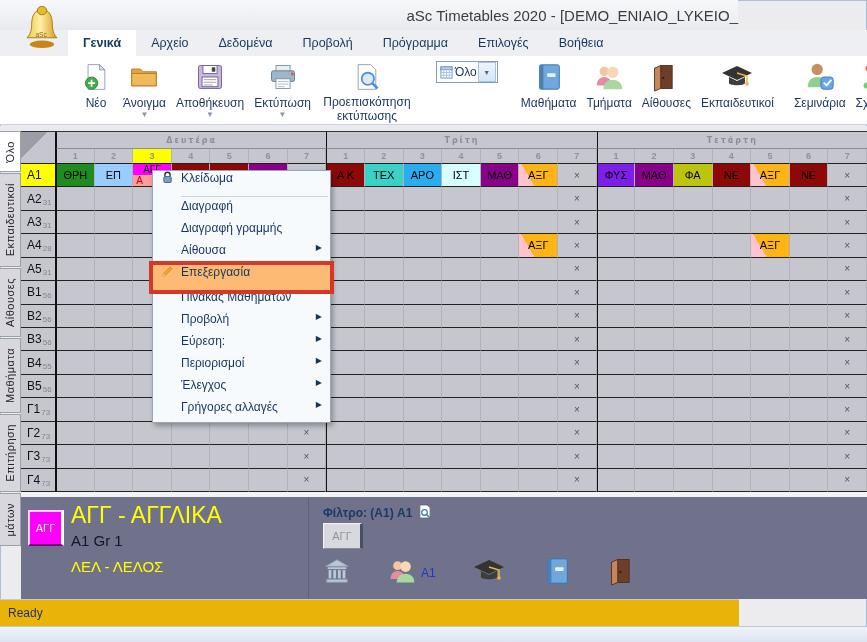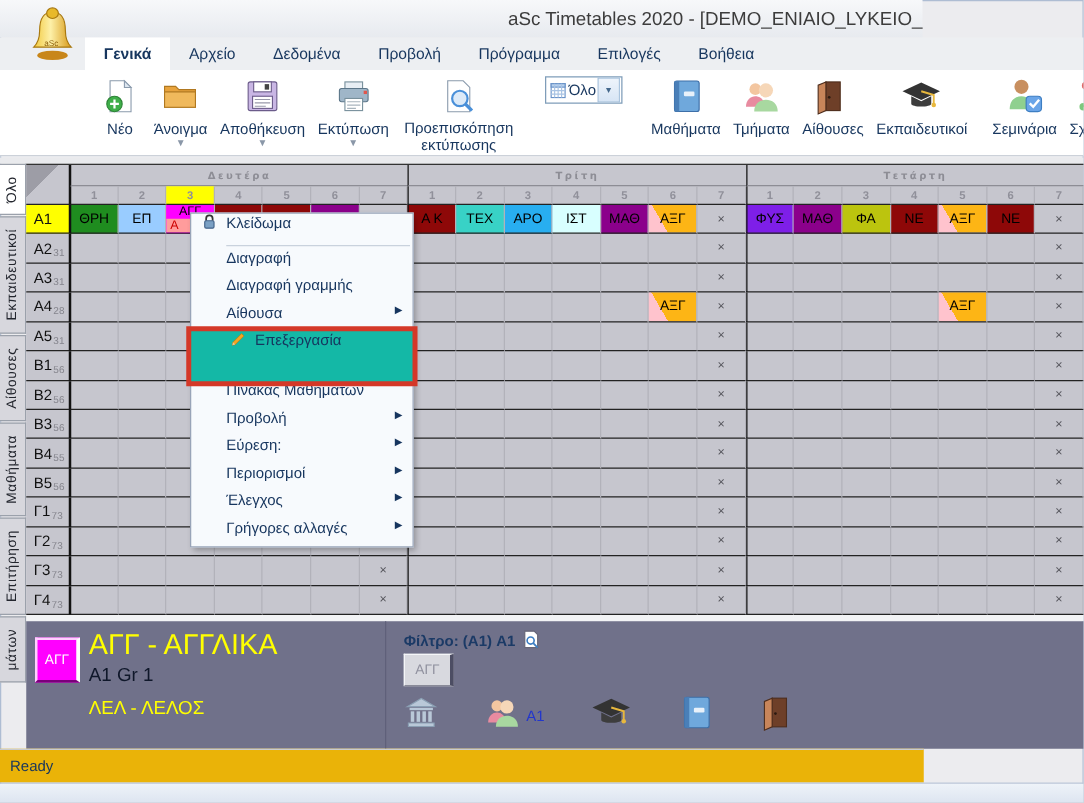--- a/index.html
+++ b/index.html
@@ -55,21 +55,21 @@
   .cell .half.bottom{justify-content:flex-start;padding-left:3px;box-sizing:border-box;}
 
   .grid-gap{position:absolute;left:21px;top:492px;width:846px;height:5px;background:#f2f3f5;}
 
   
   .ctxmenu{position:absolute;left:152px;top:170px;width:177px;z-index:20;background:#f7fafd;border:1px solid #98a4b8;box-shadow:2px 3px 5px rgba(0,0,0,.3);display:flex;flex-direction:column;}
   .ctx-header{height:25px;background:#dde8f6;display:flex;align-items:center;padding-left:12px;font-size:12px;font-weight:bold;color:#16355e;}
   .ctx-item{height:22px;display:flex;align-items:flex-start;font-size:12px;color:#16355e;}
   .ctx-item .cicon2{width:28px;display:flex;align-items:center;justify-content:center;}
   .ctx-item .carr{margin-left:auto;padding-right:8px;font-size:8px;color:#16355e;}
-  .ctx-item.hl{height:40px;background:#14b8a6;box-shadow:0 0 0 4px #d43828;position:relative;z-index:2;padding-left:23px;}
+  .ctx-item.hl{height:25px;background:#fdba74;box-shadow:0 0 0 4px #d43828;position:relative;z-index:2;}
   .ctx-sep{height:6px;display:flex;align-items:center;}
   .ctx-sep div{height:1px;background:#c9d2dd;width:100%;margin:0 2px 0 28px;}
 
   
   .panel{position:absolute;left:21px;top:497px;width:846px;height:102px;background:#70718a;}
   .subject-chip{position:absolute;left:7px;top:13px;width:36px;height:36px;background:#ff00ff;border-top:2px solid #ffd0ff;border-left:2px solid #ffd0ff;border-right:3px solid #ffffff;border-bottom:2px solid #7a007a;box-sizing:border-box;display:flex;align-items:center;justify-content:center;color:#fff;font-size:11px;}
   .p-title{position:absolute;left:50px;top:5px;font-size:23px;color:#ffff00;}
   .p-group{position:absolute;left:50px;top:35px;font-size:15px;color:#0f172a;}
   .p-teacher{position:absolute;left:50px;top:61px;font-size:15px;color:#ffff00;}
   .filter-sec{position:absolute;left:287px;top:0;right:0;bottom:0;border-left:1px solid #5f607a;}

